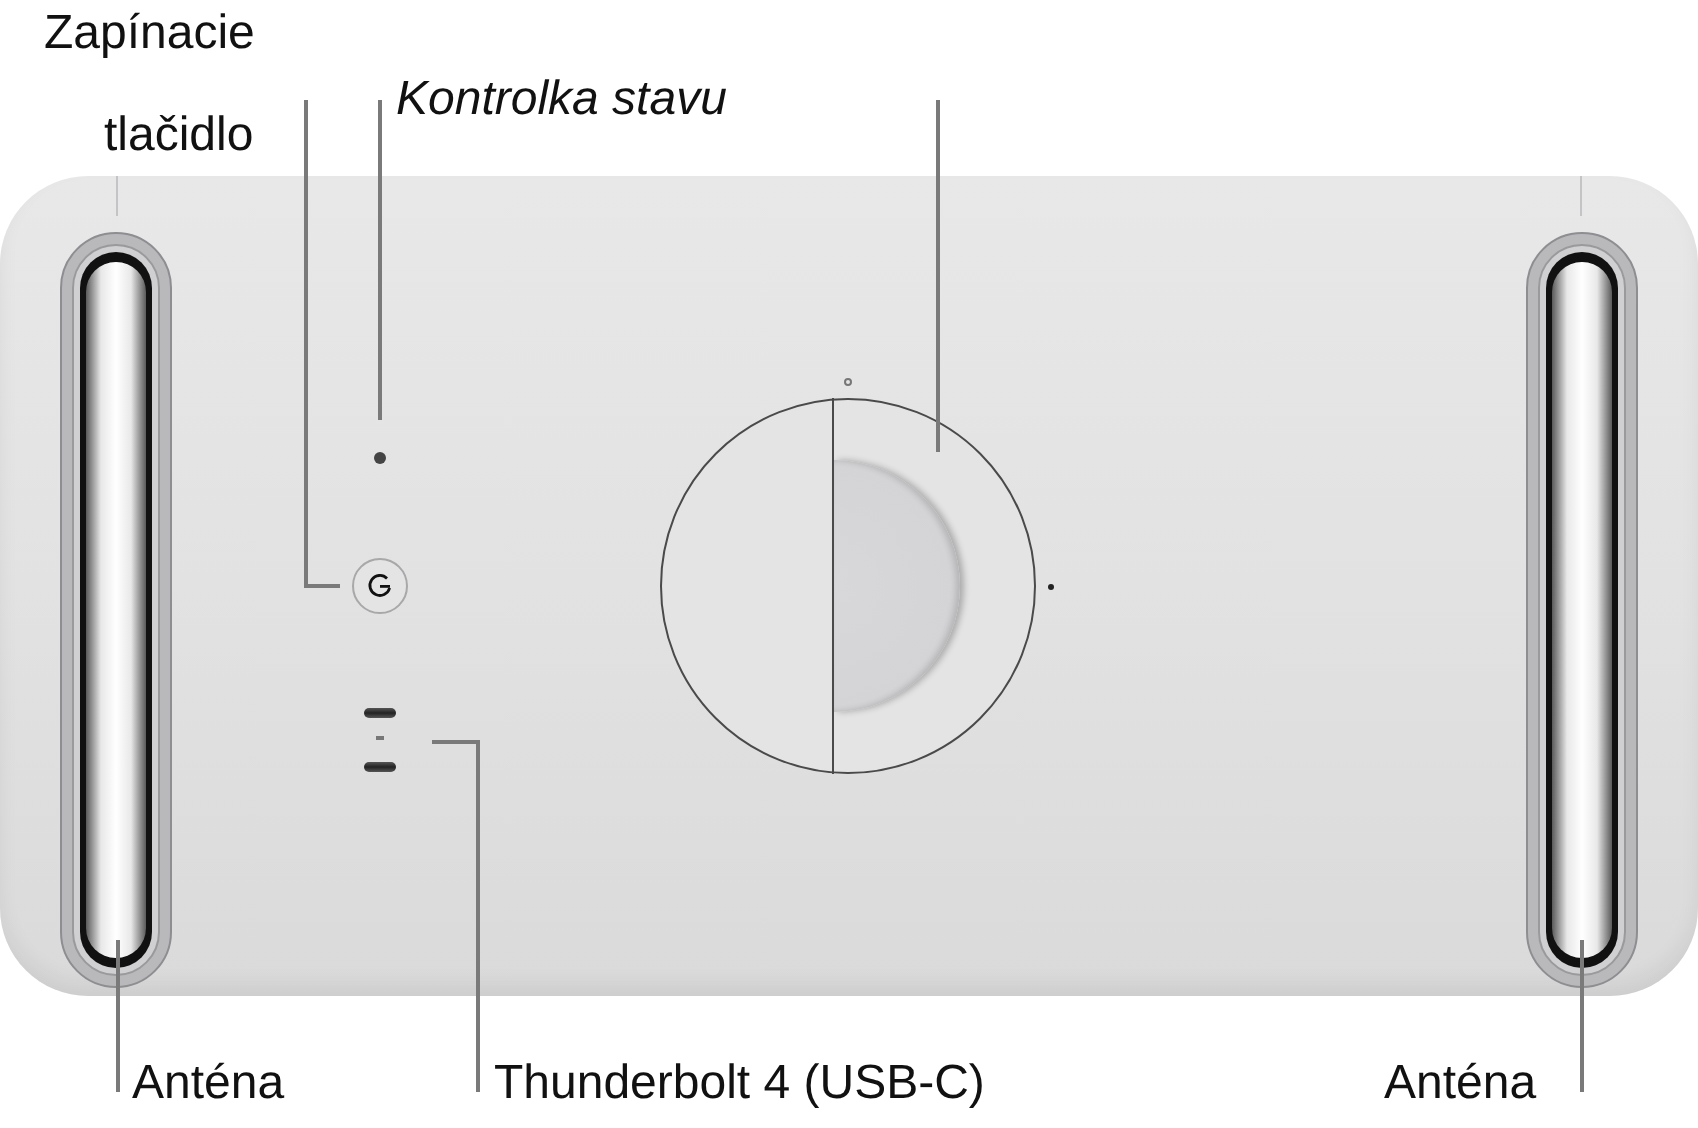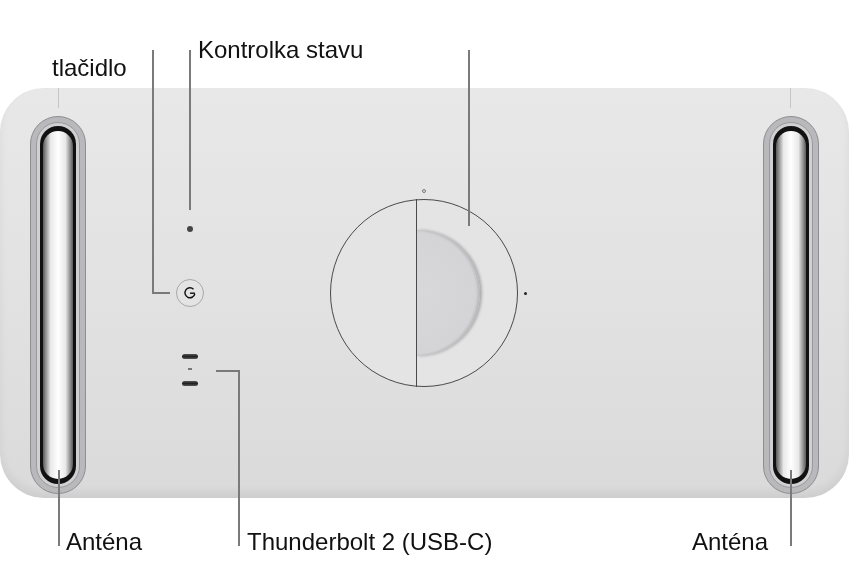--- a/index.html
+++ b/index.html
@@ -104,19 +104,20 @@
 
   <div class="line" style="left:468px; top:50px; width:2px; height:176px;"></div>
 
   <div class="line" style="left:216px; top:370px; width:24px; height:2px;"></div>
   <div class="line" style="left:238px; top:370px; width:2px; height:176px;"></div>
 
   <div class="line" style="left:58px; top:470px; width:2px; height:76px;"></div>
 
   <div class="line" style="left:790px; top:470px; width:2px; height:76px;"></div>
 
+  <div class="label" style="left:22px; top:5px;">Zapínacie</div>
   <div class="label" style="left:52px; top:38px;margin-top:18px;">tlačidlo</div>
-  <div class="label" style="left:198px; top:38px;">Kontrolka stavu</div>
+  <div class="label" style="left:198px; top:38px;font-style:italic;">Kontrolka stavu</div>
   <div class="label" style="left:66px; top:530px;">Anténa</div>
-  <div class="label" style="left:247px; top:530px;">Thunderbolt 2 (USB-C)</div>
+  <div class="label" style="left:247px; top:530px;">Thunderbolt 4 (USB-C)</div>
   <div class="label" style="left:692px; top:530px;">Anténa</div>
 
 </div>
 
 </body></html>

